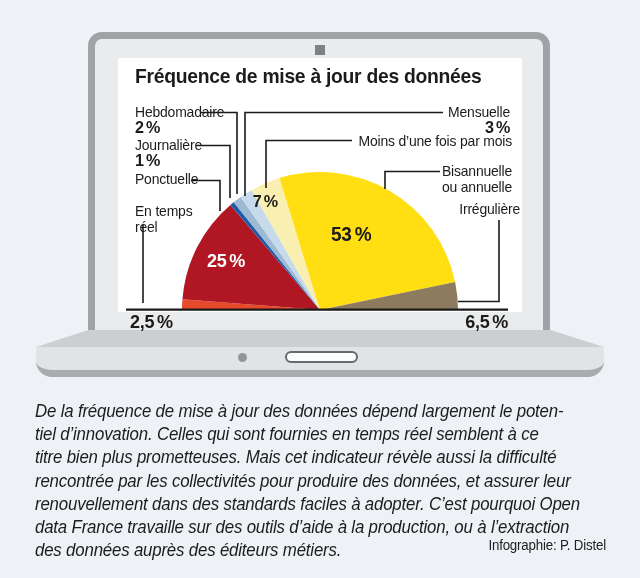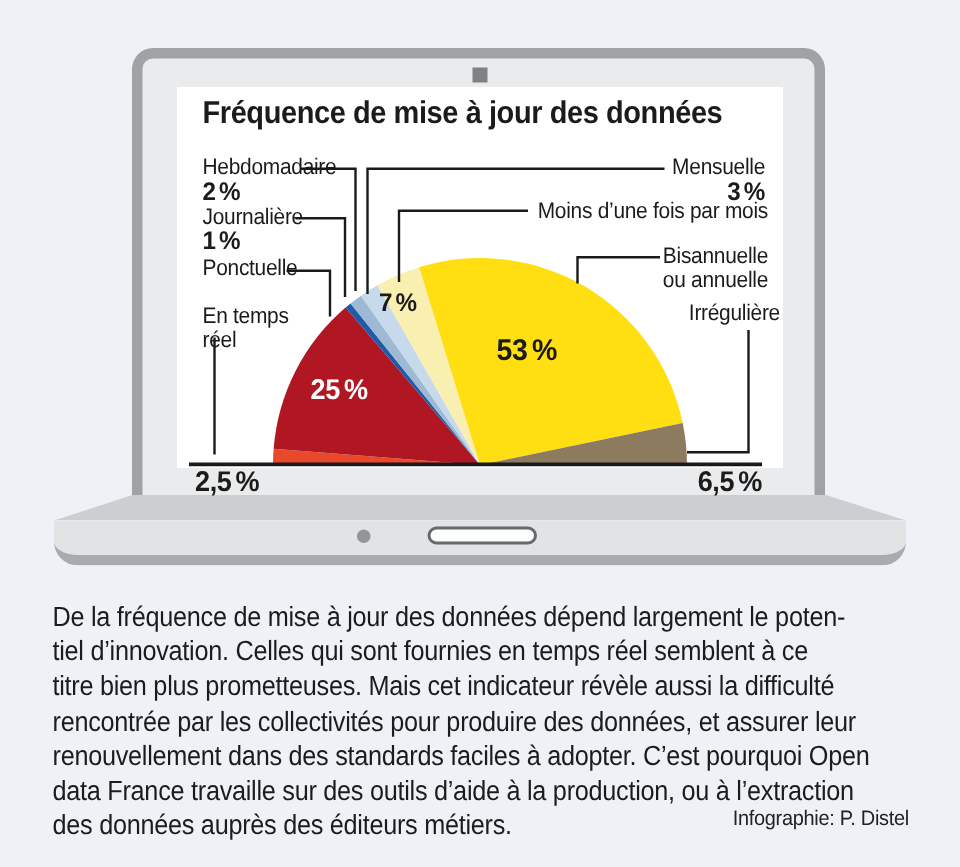--- a/index.html
+++ b/index.html
@@ -57,21 +57,21 @@
   .lbl.r{ transform-origin:right top; text-align:right; }
   .pct{
     position:absolute; font-weight:bold; font-size:17px; letter-spacing:-0.3px;
     word-spacing:-2px; white-space:nowrap; transform:scaleX(0.95);
   }
   .pct.l{ transform-origin:left top; }
   .pct.r{ transform-origin:right top; text-align:right; }
   .pct.big{ font-size:19px; }
   .pct.white{ color:#ffffff; }
   
-  .caption{ position:absolute; left:35px; top:399px; }
+  .caption{ position:absolute; left:35px; top:399px;font-style:italic; }
   .cap-line{
     height:23.2px; line-height:23.2px; font-size:18.5px; letter-spacing:-0.2px;
     white-space:nowrap; transform:scaleX(0.91); transform-origin:left top;
     color:#1c1c1c;
   }
   .credit{
     position:absolute; left:434px; top:537px; width:172px; text-align:right;
     font-size:14px; letter-spacing:-0.2px; white-space:nowrap;
     transform:scaleX(0.95); transform-origin:right top; color:#222;
   }

